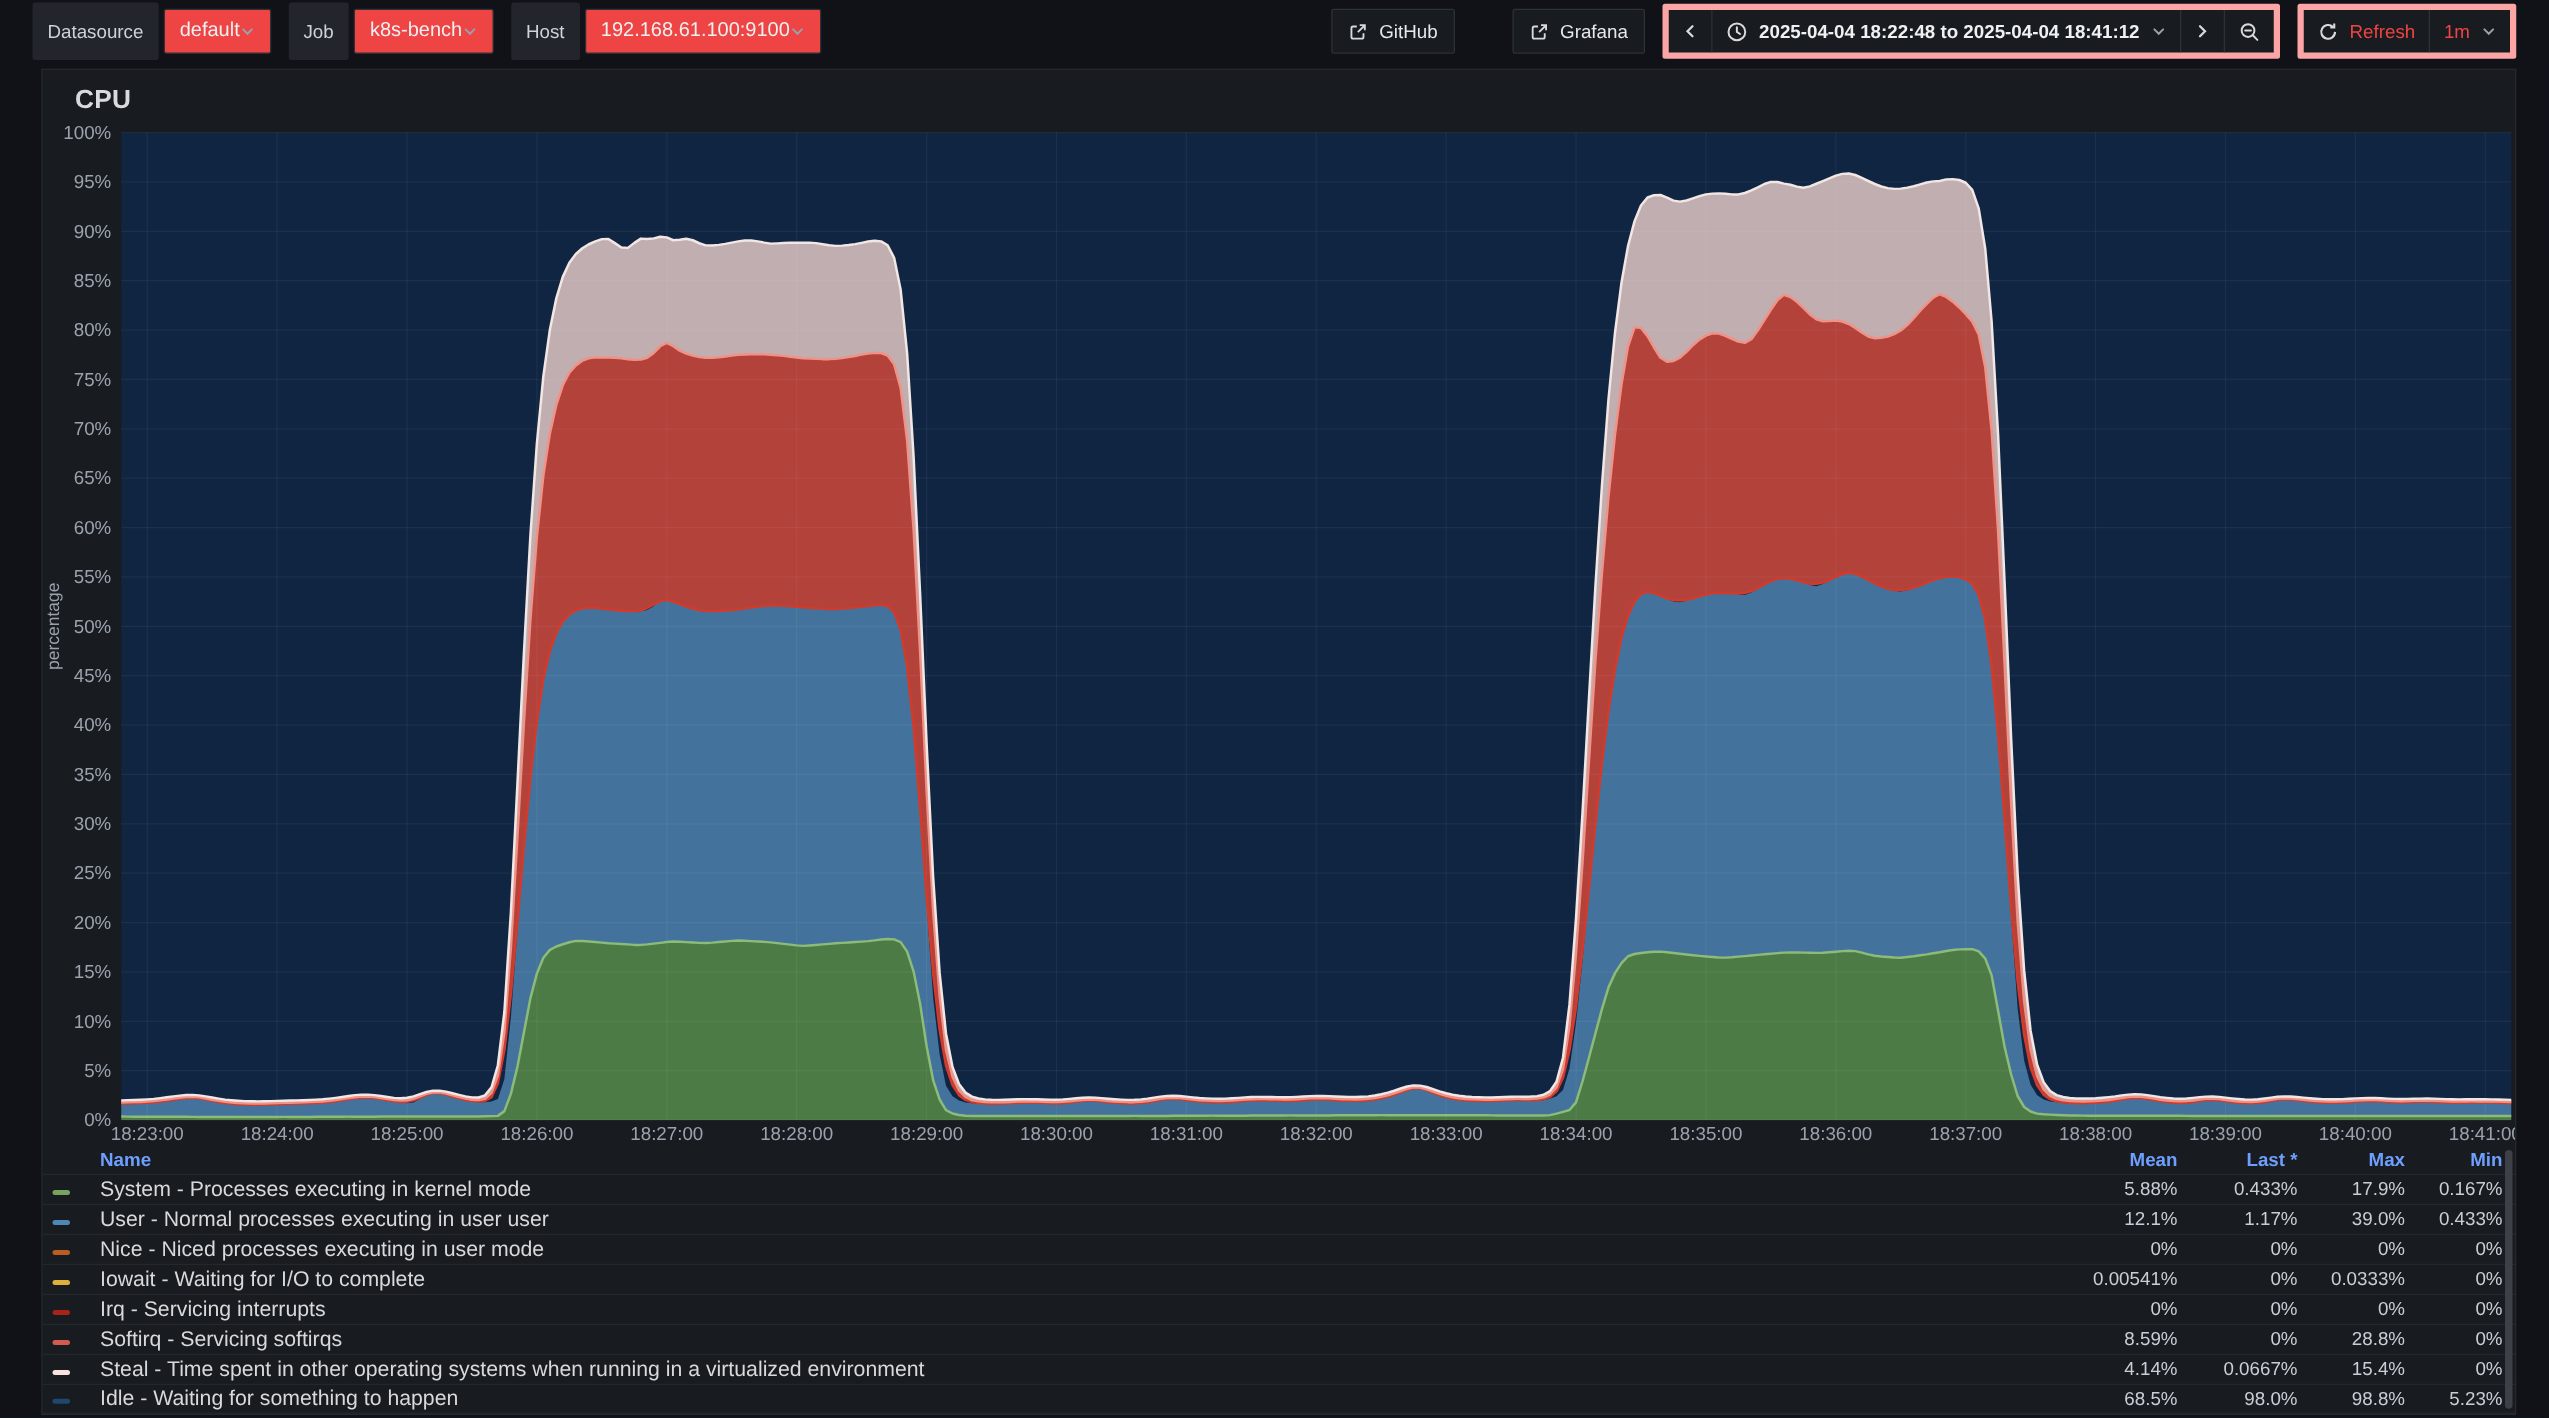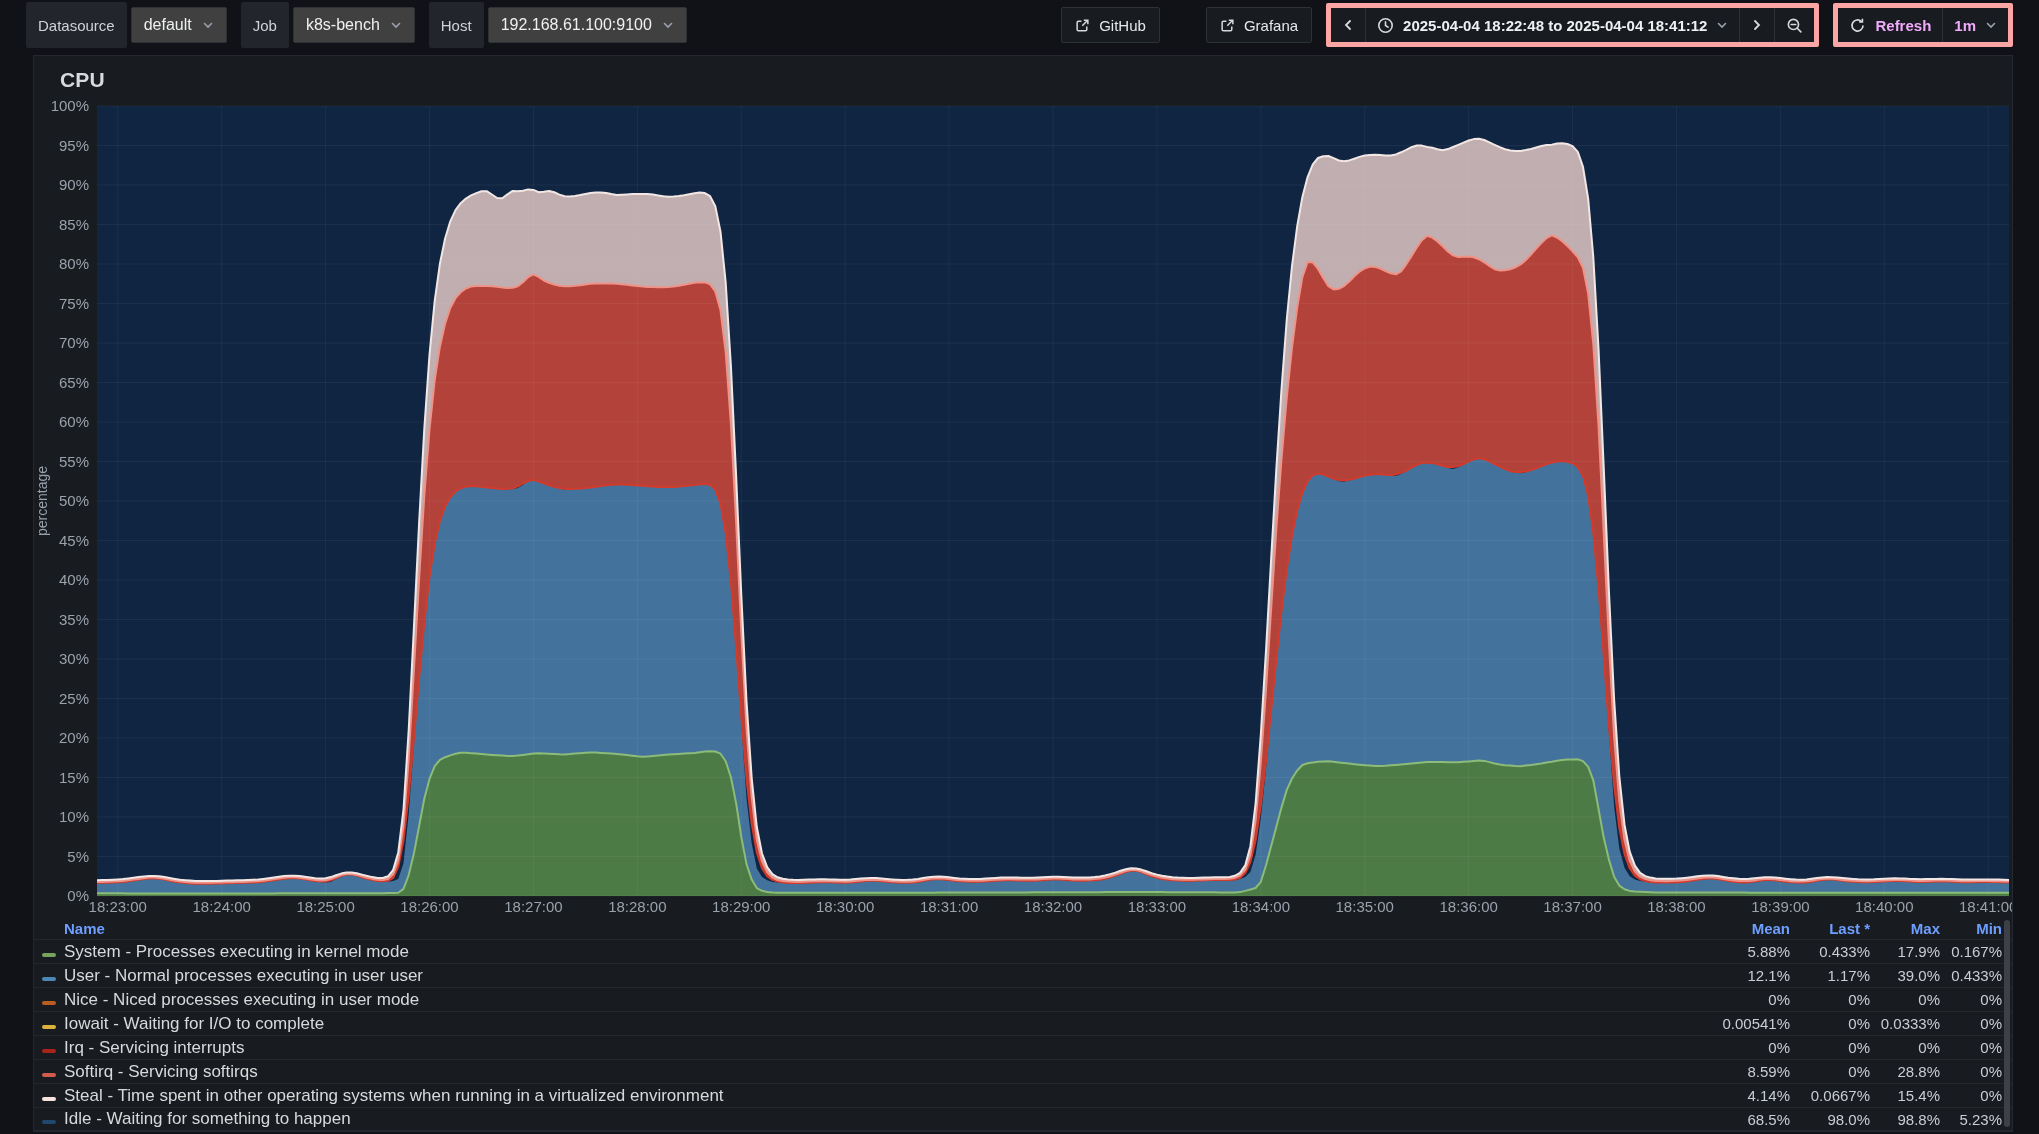--- a/index.html
+++ b/index.html
@@ -3,38 +3,38 @@
 <meta charset="utf-8">
 <style>
   html,body{margin:0;padding:0;background:#111217;width:2039px;height:1134px;overflow:hidden;
     font-family:"Liberation Sans",sans-serif;-webkit-font-smoothing:antialiased;}
   .toolbar{position:absolute;left:0;top:0;width:2039px;height:50px;background:#111217;
     display:flex;align-items:center;justify-content:space-between;padding:0 26px;box-sizing:border-box;}
   .tb-left,.tb-right{display:flex;align-items:center;gap:14px;}
   .field-group{display:flex;align-items:center;gap:4px;}
   .field-label{height:34px;display:flex;align-items:center;padding:6px 12px;background:#22252b;
     color:#cfd2d6;font-size:15px;border-radius:2px;}
-  .select{height:34px;display:flex;align-items:center;gap:10px;padding:0 12px;background:#404040;
+  .select{height:34px;display:flex;align-items:center;padding:0 12px;background:#ef4444;
     border:1px solid #2c3235;border-radius:2px;color:#eef0f2;font-size:16px;cursor:pointer;}
   .tb-btn{height:34px;display:flex;align-items:center;gap:9px;padding:0 13px;background:#181b1f;
     border:1px solid #2c3235;border-radius:2px;color:#e6e8ea;font-size:15px;cursor:pointer;margin-left:32px;}
   .btn-group{display:flex;align-items:stretch;height:34px;border:5px solid #fca5a5;border-radius:2px;
     background:#181b1f;overflow:hidden;}
-  .seg{display:flex;align-items:center;gap:9px;padding:0 11px;color:#f0abfc;font-size:15px;cursor:pointer;font-weight:bold;}
+  .seg{display:flex;align-items:center;gap:9px;padding:0 11px;color:#ef4444;font-size:15px;cursor:pointer;}
   .seg + .seg{border-left:1px solid #2c3235;}
   .seg.time-main{font-weight:600;color:#eef0f2;}
   .panel{position:absolute;left:33px;top:55px;width:1980px;height:1077px;background:#181b1f;
     border:1px solid #25282e;box-sizing:border-box;}
   .panel-title{position:absolute;left:26px;top:12px;color:#d9dadd;font-size:21px;font-weight:700;
     letter-spacing:.2px;cursor:pointer;}
   #chart{position:absolute;left:0;top:0;width:1978px;height:862px;display:block;}
   #chart text{font-family:"Liberation Sans",sans-serif;}
   .legend{position:absolute;left:0;top:862px;width:1978px;height:213px;overflow:hidden;}
   .lrow{display:grid;grid-template-columns:22px 1fr 110px 80px 70px 62px;align-items:center;
-    height:24px;padding:0 10px 0 8px;box-sizing:border-box;}
+    height:24px;padding:0 10px 0 8px;box-sizing:border-box;gap:16px;}
   .lrow.lheader{height:21px;}
   .lrow + .lrow{border-top:1px solid rgba(255,255,255,0.055);}
   .lrow:last-child{border-bottom:1px solid rgba(255,255,255,0.055);}
   .lh{color:#6e9fff;font-size:15px;font-weight:700;cursor:pointer;}
   .num,.lh.num{text-align:right;}
   .lname{color:#d8d9da;font-size:17px;cursor:pointer;white-space:nowrap;overflow:hidden;}
   .lval{color:#c9cdd5;font-size:15px;}
   .swatch{width:14px;height:4px;border-radius:2px;display:inline-block;}
   .legend-scrollbar{position:absolute;right:2px;top:864px;width:6px;height:207px;border-radius:3px;
     background:#3d4046;}

